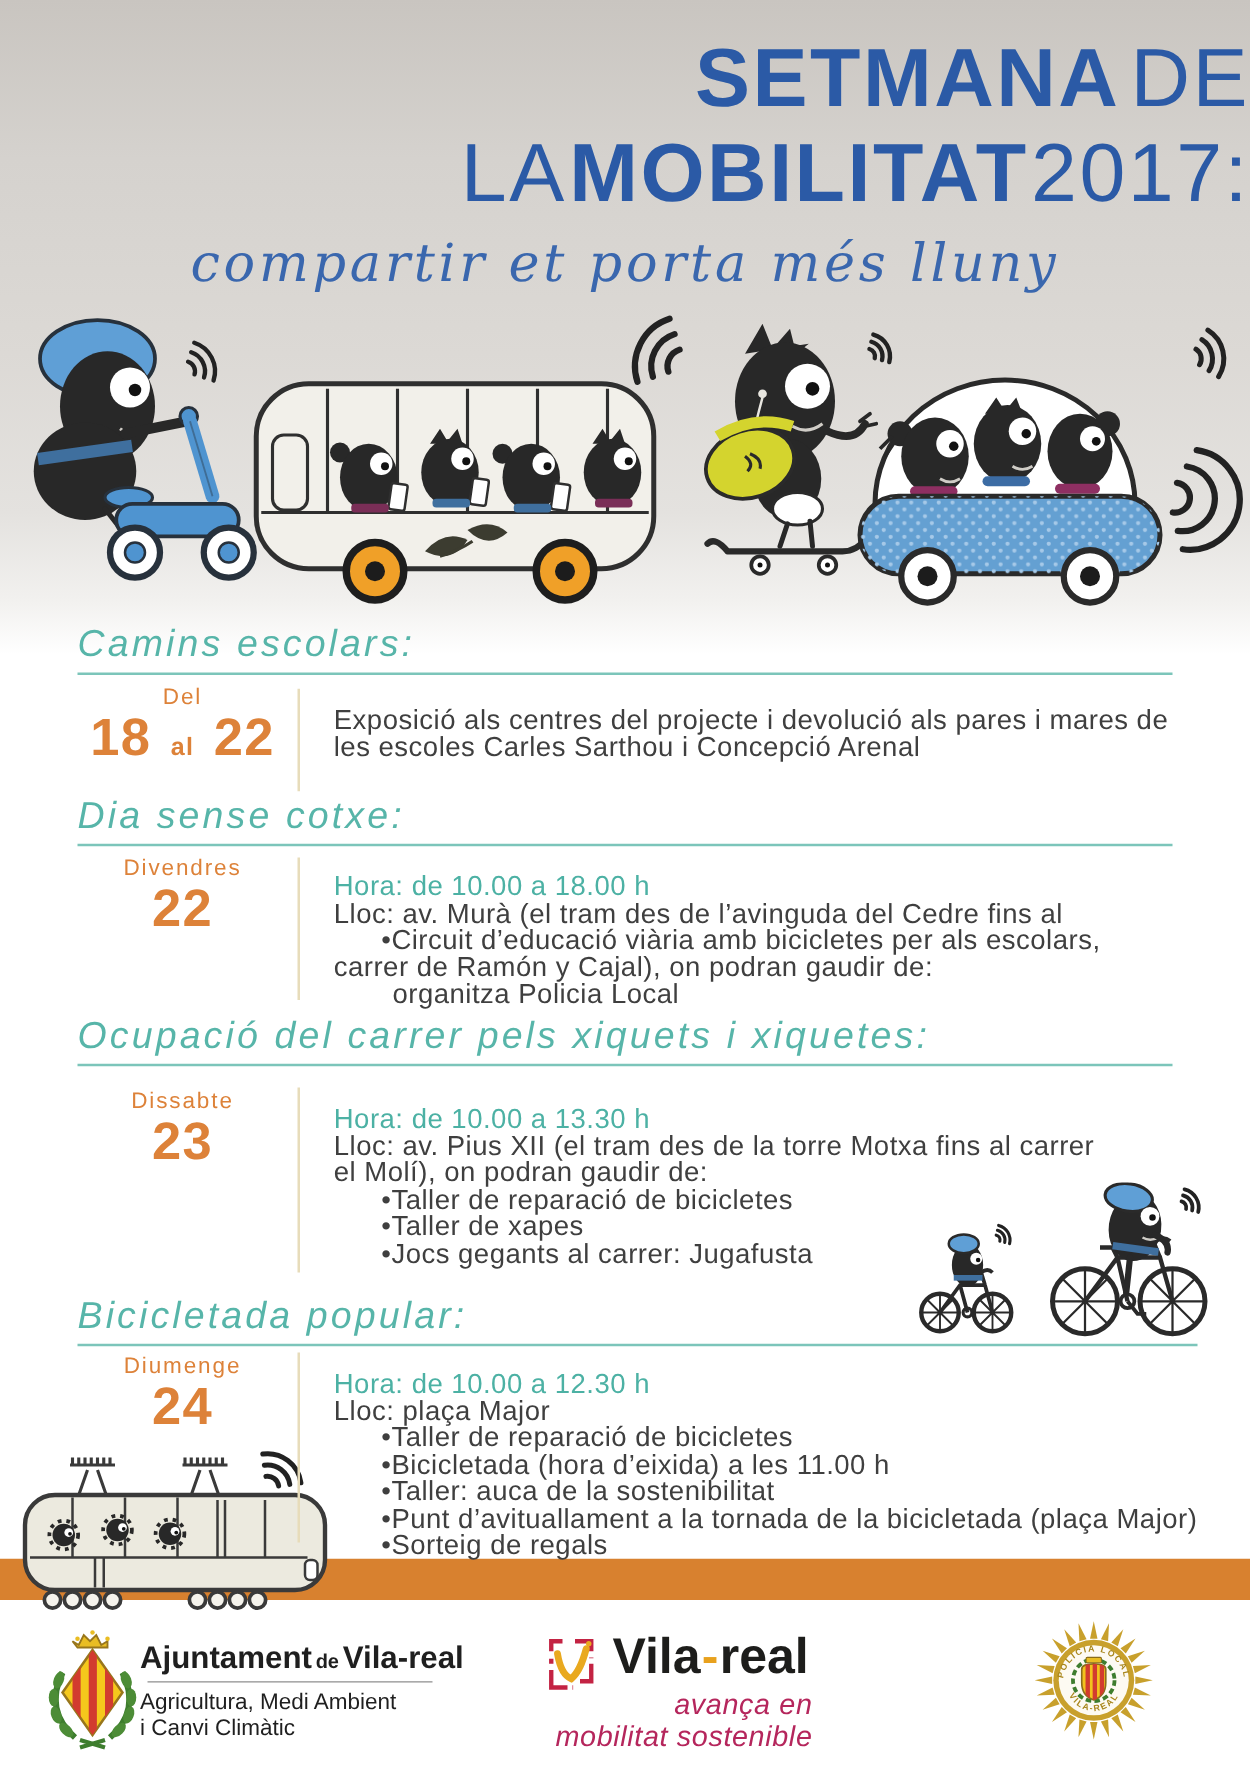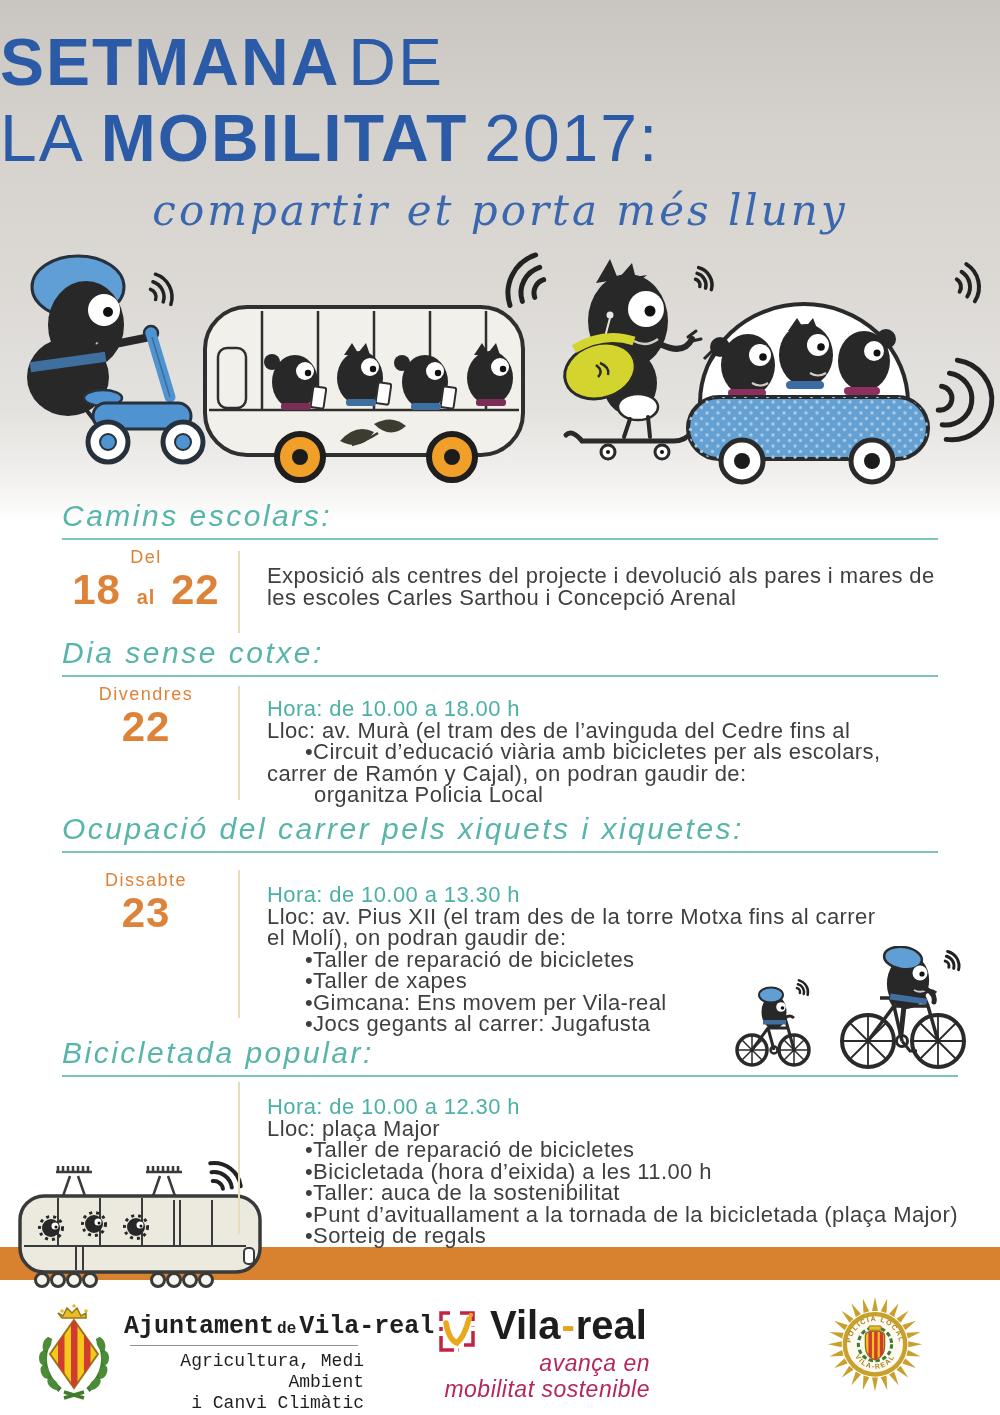--- a/index.html
+++ b/index.html
@@ -2,26 +2,26 @@
 <html><head>
 <meta charset="utf-8">
 <style>
   html,body{margin:0;padding:0;background:#fff;}
   .poster{
     position:relative;width:1000px;height:1415px;overflow:hidden;
     font-family:"Liberation Sans",sans-serif;
     background:linear-gradient(180deg,#c9c5c0 0%,#d5d2ce 9%,#dcd9d5 20%,#e4e2df 29%,#f2f1ef 34%,#ffffff 37%,#ffffff 100%);
   }
   
-  .title{position:absolute;top:24px;left:0;right:0;text-align:left;color:#2b5aa6;line-height:76px;}
+  .title{position:absolute;top:24px;left:0;right:0;text-align:right;color:#2b5aa6;line-height:76px;}
   .t1,.t2{font-size:66px;letter-spacing:2px;white-space:nowrap;}
   .w-bold{font-weight:bold;}
   .w-light{font-weight:normal;}
   .t1 .w-light{margin-left:8px;}
-  .t2 .w-bold{margin:0 16px;}
+  .t2 .w-bold{margin:0 2px;}
   .subtitle{
     position:absolute;top:186px;left:0;right:0;text-align:center;
     font-family:"DejaVu Serif",serif;font-style:italic;
     font-size:42px;color:#3a67ae;letter-spacing:3px;
   }
   
   .band{position:absolute;left:0;top:245px;width:1000px;height:255px;}
   
   .sec{position:absolute;left:62px;width:876px;z-index:3;}
   .sec h2{margin:0;font-size:30px;font-weight:normal;color:#57b5a9;letter-spacing:2.5px;white-space:nowrap;font-style:italic;}
@@ -42,22 +42,22 @@
   .s2 .divider{top:50px;height:114px}
   .s3 .divider{top:58px;height:148px}
   .s4 .divider{top:46px;height:152px}
   .s1 .content{top:66px}.s2 .content{top:62px}.s3 .content{top:72px}.s4 .content{top:60px}
   .s4 .rule{width:896px}
   
   .bar{position:absolute;left:0;top:1247px;width:1000px;height:33px;background:#d8812f;z-index:1;}
   .tram{position:absolute;left:6px;top:1156px;z-index:2;}
   .bikes{position:absolute;left:732px;top:946px;z-index:4;}
   .crest{position:absolute;left:36px;top:1302px;}
-  .aj{position:absolute;left:124px;top:1312px;width:240px;text-align:right;
-      font-family:Liberation Mono, monospace;color:#1f1f1f;}
+  .aj{position:absolute;left:112px;top:1312px;width:240px;text-align:left;
+      font-family:Liberation Sans, sans-serif;color:#1f1f1f;}
   .aj-title{font-size:25px;font-weight:bold;white-space:nowrap;}
   .aj-title .de{font-size:16px;font-weight:bold;margin:0 3px;}
   .aj-rule{height:1px;background:#8f8f8f;margin:4px 6px 5px 6px;}
   .aj-sub{font-size:18px;line-height:21px;}
   .vr-icon{position:absolute;left:436px;top:1308px;}
   .vr-name{position:absolute;left:490px;top:1303px;font-size:40px;font-weight:bold;color:#1d1d1b;letter-spacing:0;}
   .vr-name .hy{color:#e8a11d;margin:0 1px;}
   .vr-tag{position:absolute;left:410px;top:1350px;width:240px;text-align:right;
       font-style:italic;color:#b5265c;font-size:23px;line-height:26px;letter-spacing:0.5px;}
   .badge{position:absolute;left:826px;top:1287px;}
@@ -274,27 +274,30 @@
           <div class="date-label">Dissabte</div>
           <div class="date-big"><span>23</span></div>
         </div>
         <div class="divider"></div>
         <div class="content">
           <div class="line hora">Hora: de 10.00 a 13.30 h</div>
           <div class="line text">Lloc: av. Pius XII (el tram des de la torre Motxa fins al carrer</div>
           <div class="line text">el Molí), on podran gaudir de:</div>
           <div class="line bullet">•Taller de reparació de bicicletes</div>
           <div class="line bullet">•Taller de xapes</div>
-          <div class="line bullet">•Gimcana: Ens movem per Vila-real</div>
           <div class="line bullet">•Jocs gegants al carrer: Jugafusta</div>
         </div>
       </section>
       <section class="sec s4">
         <h2>Bicicletada popular:</h2>
         <div class="rule"></div>
+        <div class="date">
+          <div class="date-label">Diumenge</div>
+          <div class="date-big"><span>24</span></div>
+        </div>
         <div class="divider"></div>
         <div class="content">
           <div class="line hora">Hora: de 10.00 a 12.30 h</div>
           <div class="line text">Lloc: plaça Major</div>
           <div class="line bullet">•Taller de reparació de bicicletes</div>
           <div class="line bullet">•Bicicletada (hora d’eixida) a les 11.00 h</div>
           <div class="line bullet">•Taller: auca de la sostenibilitat</div>
           <div class="line bullet">•Punt d’avituallament a la tornada de la bicicletada (plaça Major)</div>
           <div class="line bullet">•Sorteig de regals</div>
         </div>

